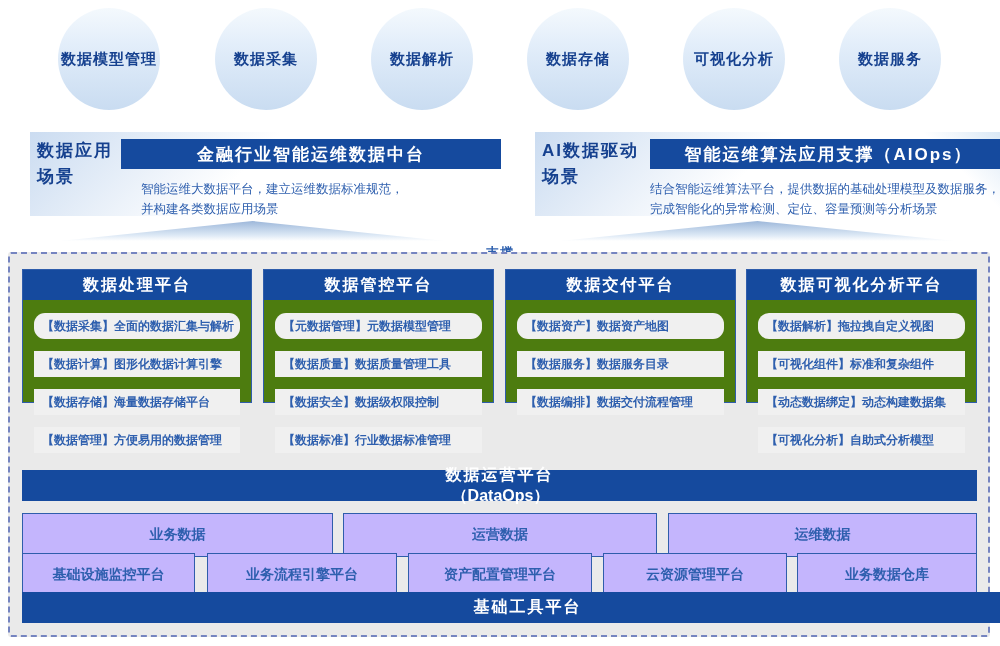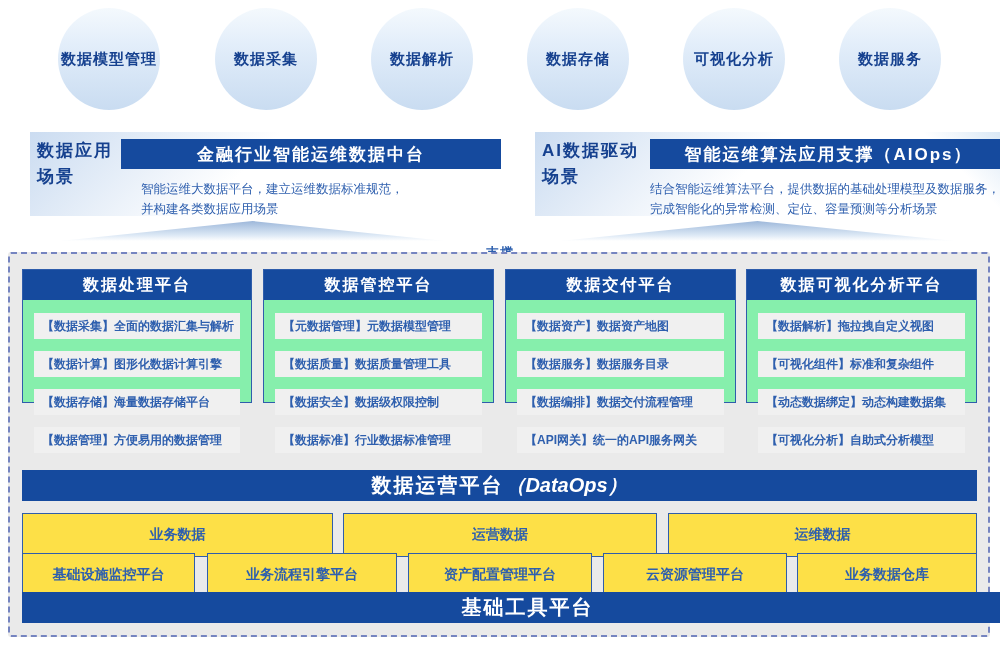--- a/index.html
+++ b/index.html
@@ -38,34 +38,34 @@
   .mt.m2{left:560px;width:395px;}
   .support{position:absolute;left:460px;top:224px;width:80px;text-align:center;
     font-size:13px;color:#2c5fae;font-weight:600;letter-spacing:1px;margin-top:20px;}
 
   
   .dashed-box{position:absolute;left:8px;top:252px;width:982px;height:385px;
     box-sizing:border-box;border:2px dashed #7584c0;border-radius:3px;background:#eaeaea;}
 
   
   .pcard{position:absolute;top:269px;height:134px;box-sizing:border-box;
-    background:#86efac;border:1.5px solid #2f5dab;}
+    background:#4d7c0f;border:1.5px solid #2f5dab;}
   .pcard .phead{height:30px;background:#154a9e;color:#ffffff;display:flex;align-items:center;
     justify-content:center;font-size:16px;font-weight:bold;letter-spacing:2px;}
   .pitem{height:26px;margin:12px 11px 0 11px;background:#f0f0f0;display:flex;align-items:center;
     padding-left:8px;font-size:12px;color:#2e5fae;font-weight:600;white-space:nowrap;box-sizing:border-box;}
-  .pitem:nth-child(2){margin-top:13px;}
+  .pitem:nth-child(2){margin-top:13px;border-radius:11px;}
 
   
   .blue-bar{position:absolute;left:22px;width:955px;height:31px;background:#154a9e;color:#ffffff;
-    display:flex;align-items:center;justify-content:center;font-size:20px;font-weight:bold;letter-spacing:2px;}
+    display:flex;align-items:center;justify-content:center;font-size:16px;font-weight:bold;letter-spacing:2px;flex-direction:column;}
   .bar-dataops{top:470px;}
   .bar-base{top:592px;padding-left:28px;}
-  .blue-bar .en{font-style:italic;letter-spacing:0;margin-left:2px;}
-  .wbox{position:absolute;height:44px;box-sizing:border-box;background:#fde047;border:1.5px solid #2f5dab;
+  .blue-bar .en{letter-spacing:0;margin-left:2px;}
+  .wbox{position:absolute;height:44px;box-sizing:border-box;background:#c4b5fd;border:1.5px solid #2f5dab;
     display:flex;align-items:center;justify-content:center;font-size:14px;color:#2e5fae;font-weight:600;white-space:nowrap;}
   .row-data{top:513px;}
   .row-plat{top:553px;}
 </style>
 </head>
 <body>
 
 <div class="stage">
 
   <div class="circle" style="left:58px">
@@ -125,21 +125,20 @@
     <div class="pitem">【数据质量】数据质量管理工具</div>
     <div class="pitem">【数据安全】数据级权限控制</div>
     <div class="pitem">【数据标准】行业数据标准管理</div>
   </div>
 
   <div class="pcard" style="left:505px;width:231px">
     <div class="phead">数据交付平台</div>
     <div class="pitem">【数据资产】数据资产地图</div>
     <div class="pitem">【数据服务】数据服务目录</div>
     <div class="pitem">【数据编排】数据交付流程管理</div>
-    <div class="pitem">【API网关】统一的API服务网关</div>
   </div>
 
   <div class="pcard" style="left:746px;width:231px">
     <div class="phead">数据可视化分析平台</div>
     <div class="pitem">【数据解析】拖拉拽自定义视图</div>
     <div class="pitem">【可视化组件】标准和复杂组件</div>
     <div class="pitem">【动态数据绑定】动态构建数据集</div>
     <div class="pitem">【可视化分析】自助式分析模型</div>
   </div>
 

